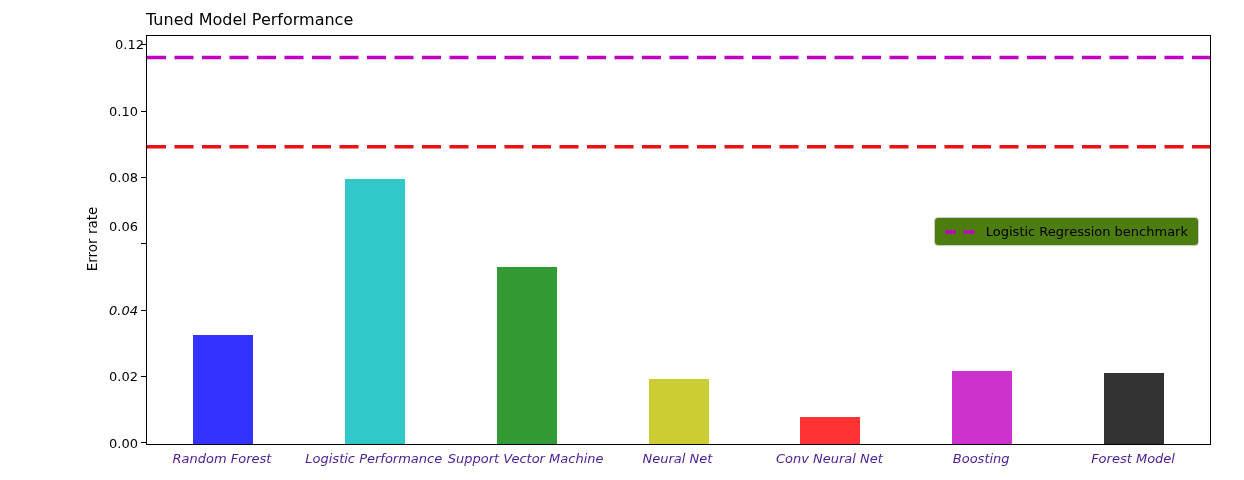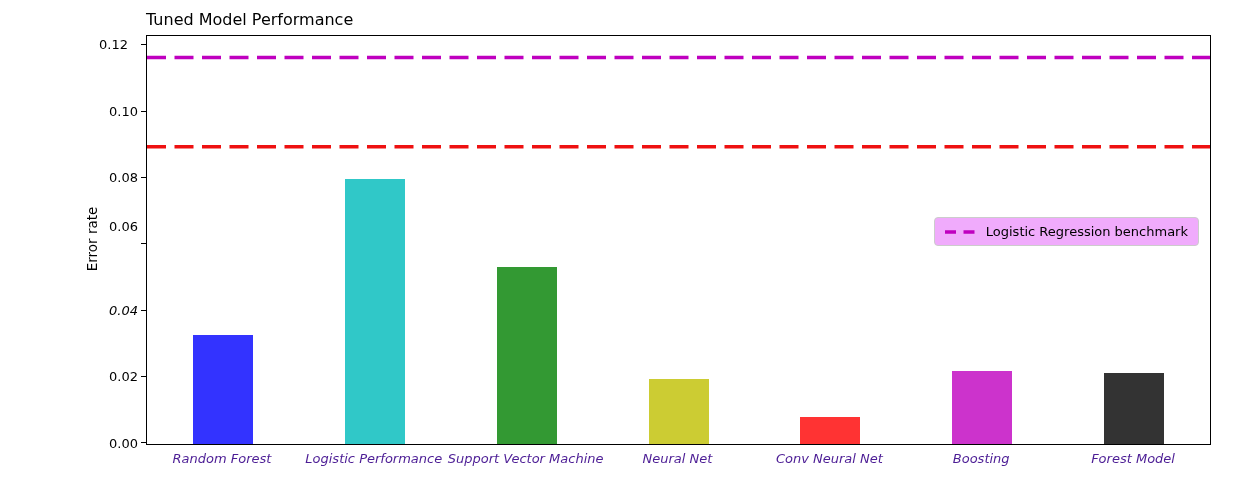--- a/index.html
+++ b/index.html
@@ -47,21 +47,21 @@
   .y-axis-label{
     position:absolute;
     left:92px;top:239px;
     transform:translate(-50%,-50%) rotate(-90deg);
     font-size:13.5px;
     white-space:nowrap;
   }
   .legend{
     position:absolute;
     right:11px;top:181px;
-    background:#f0abfc;
+    background:#4d7c0f;
     border:1px solid #cccccc;
     border-radius:4px;
     padding:6px 10px 6px 9px;
     display:flex;
     flex-direction:column;
     gap:5px;
   }
   .legend-row{
     display:flex;
     align-items:center;
@@ -107,21 +107,21 @@
       <div class="y-tick-label" style="left: 38px; top: 370.159px;">0.02</div>
       <div class="y-tick-mark" style="left: 141px; top: 375.959px;"></div>
       <div class="y-tick-label" style="left: 38px; top: 303.817px; font-style: italic;">0.04</div>
       <div class="y-tick-mark" style="left: 141px; top: 309.617px;"></div>
       <div class="y-tick-label" style="left: 38px; top: 220px;">0.06</div>
       <div class="y-tick-mark" style="left: 141px; top: 243.276px;"></div>
       <div class="y-tick-label" style="left: 38px; top: 171.134px;">0.08</div>
       <div class="y-tick-mark" style="left: 141px; top: 176.934px;"></div>
       <div class="y-tick-label" style="left: 38px; top: 104.793px;">0.10</div>
       <div class="y-tick-mark" style="left: 141px; top: 110.593px;"></div>
-      <div class="y-tick-label" style="left: 28px; top: 38.4512px;">0.12</div>
+      <div class="y-tick-label" style="left: 44px; top: 38.4512px;">0.12</div>
       <div class="y-tick-mark" style="left: 141px; top: 44.2512px;"></div>
     </div>
   <div id="xlabels">
       <div class="x-tick-label" style="left: 116px; width: 211.857px; top: 451px;">Random Forest</div>
       <div class="x-tick-label" style="left: 267.857px; width: 211.857px; top: 451px;">Logistic Performance</div>
       <div class="x-tick-label" style="left: 419.714px; width: 211.857px; top: 451px;">Support Vector Machine</div>
       <div class="x-tick-label" style="left: 571.571px; width: 211.857px; top: 451px;">Neural Net</div>
       <div class="x-tick-label" style="left: 723.429px; width: 211.857px; top: 451px;">Conv Neural Net</div>
       <div class="x-tick-label" style="left: 875.286px; width: 211.857px; top: 451px;">Boosting</div>
       <div class="x-tick-label" style="left: 1027.14px; width: 211.857px; top: 451px;">Forest Model</div>

